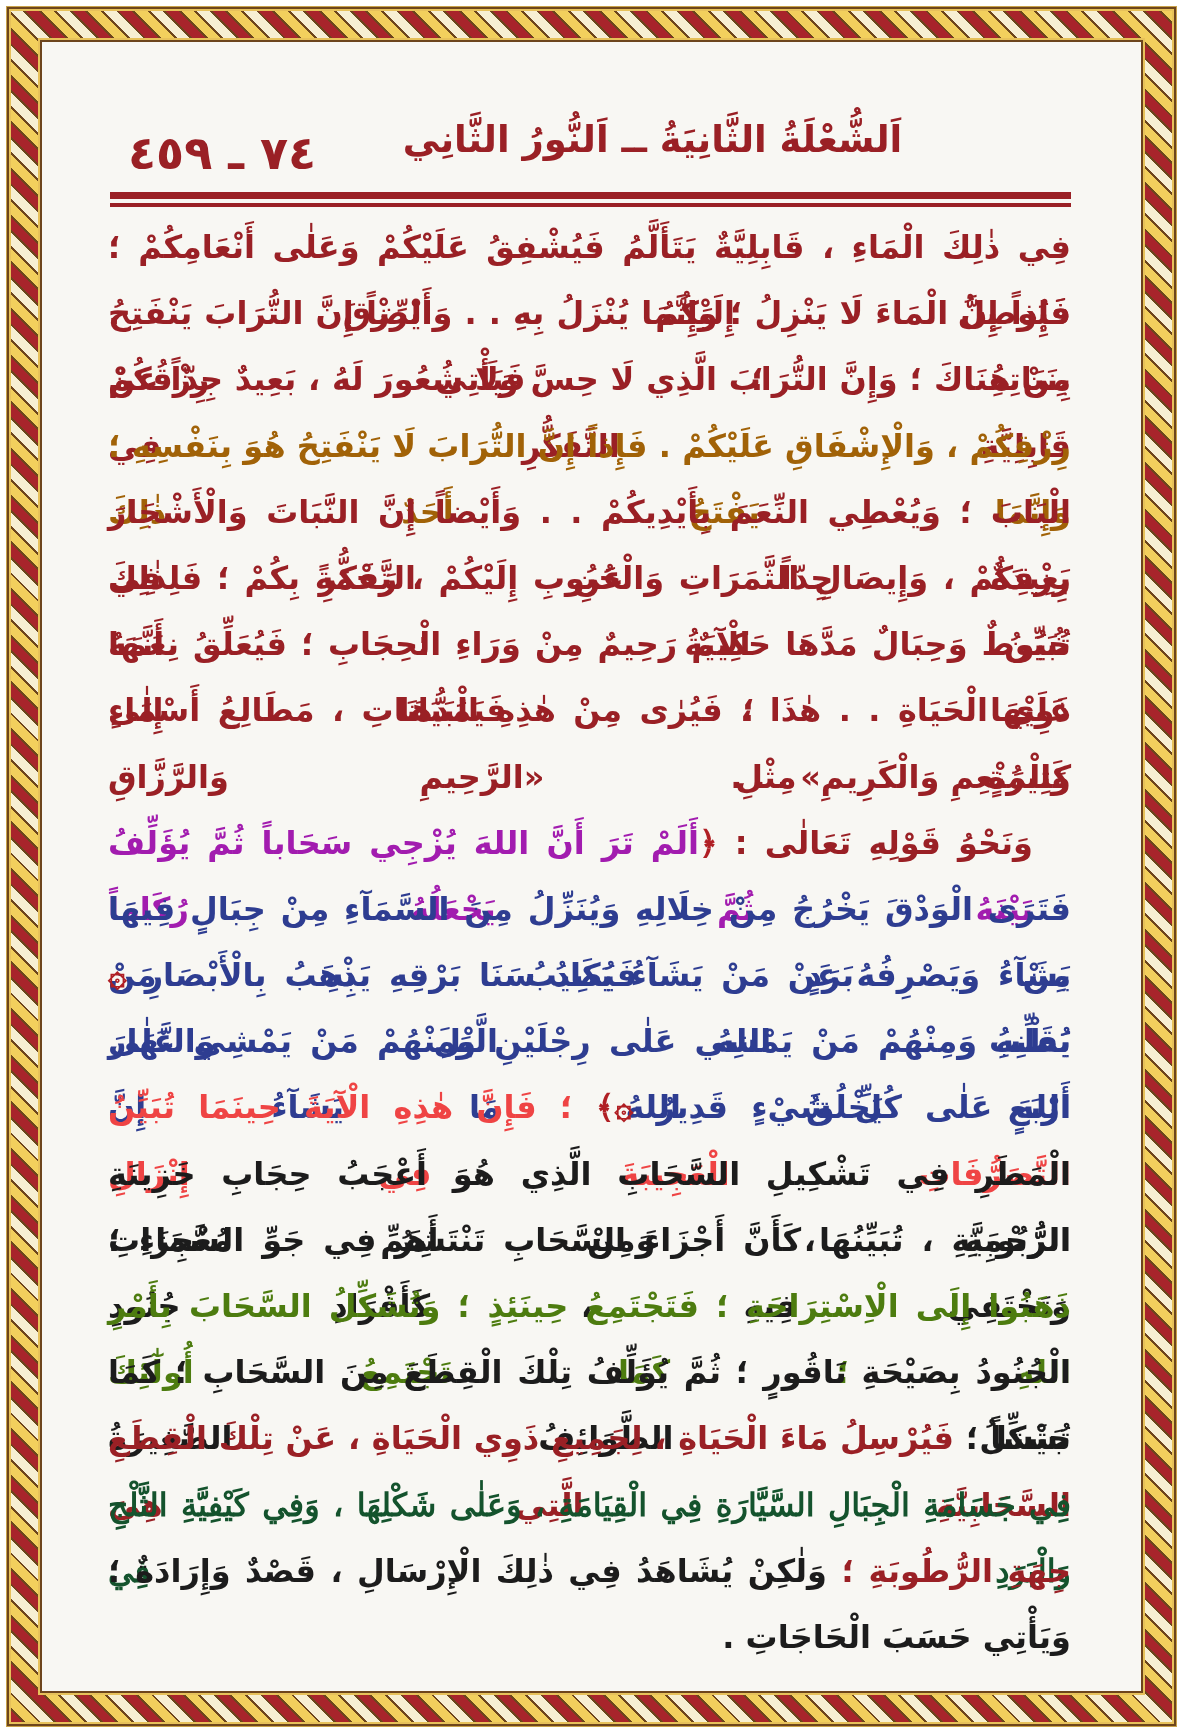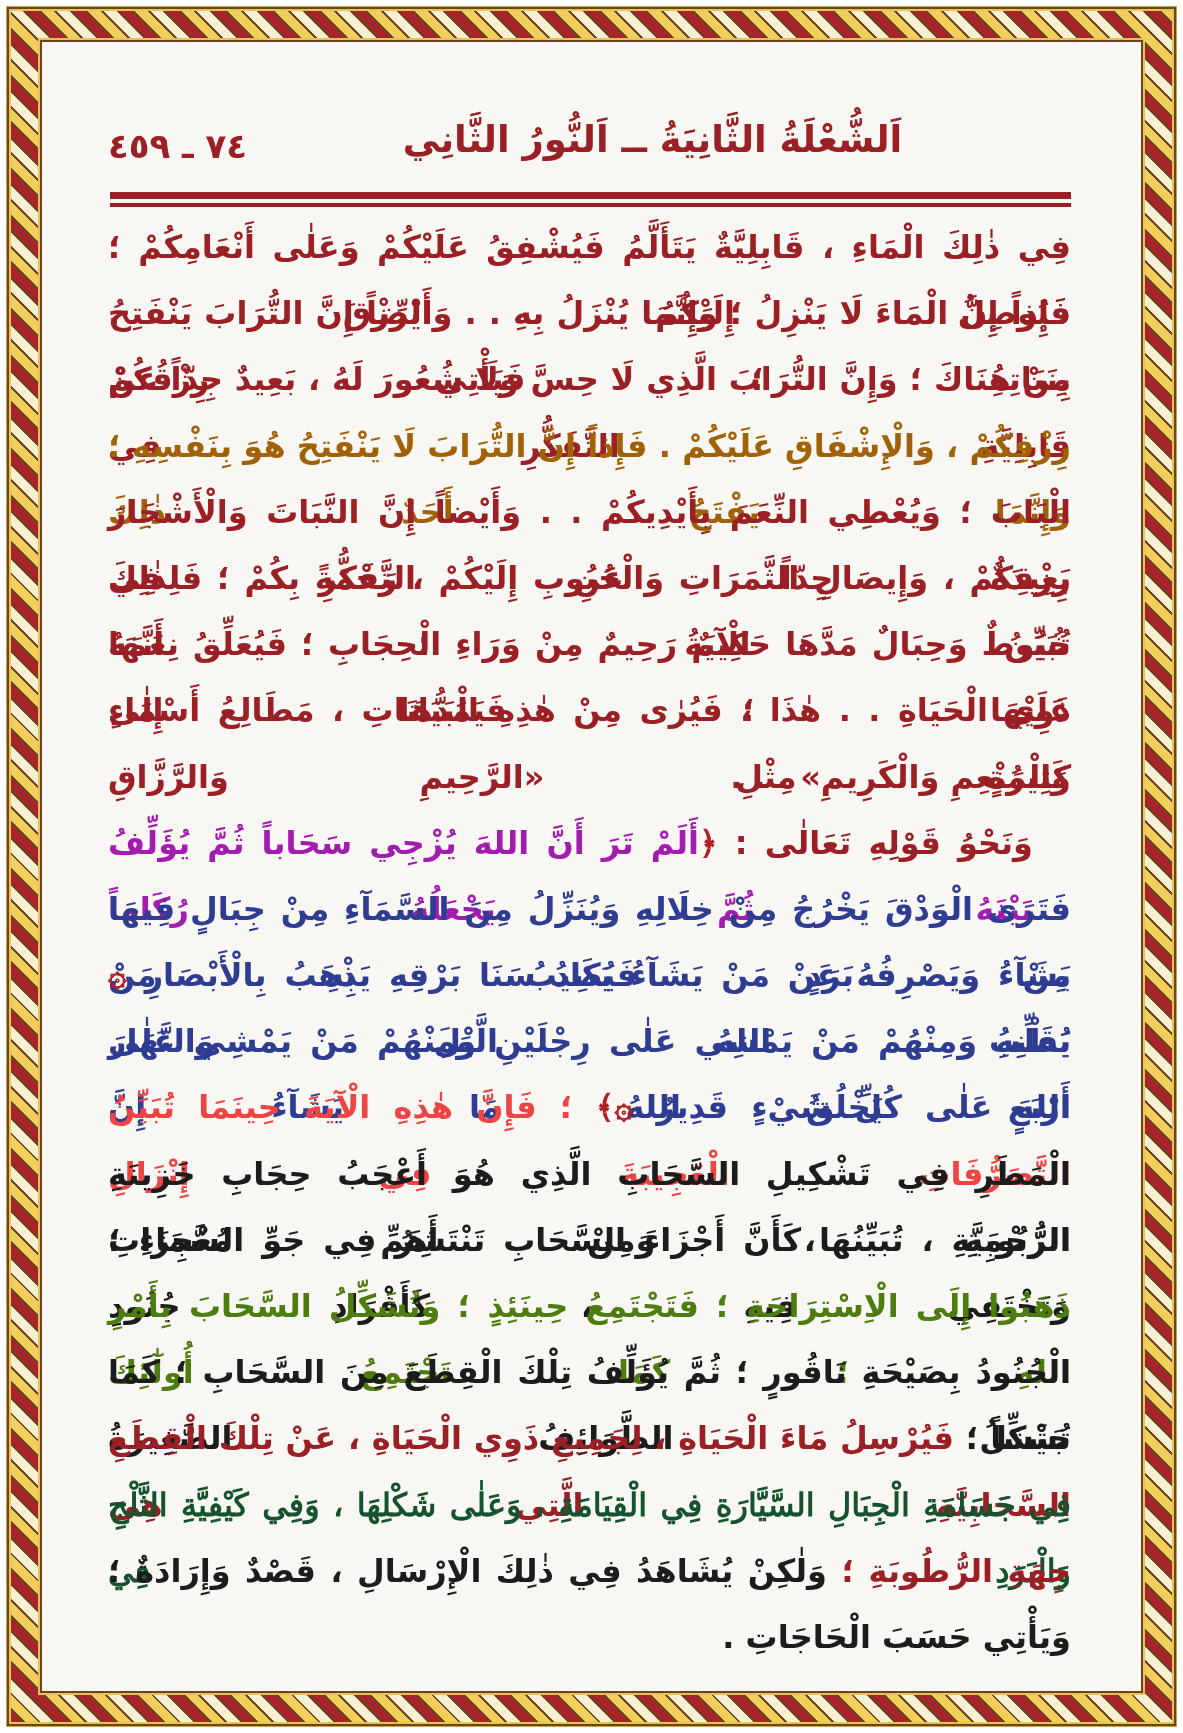--- a/index.html
+++ b/index.html
@@ -29,22 +29,22 @@
   .frame-inner{
     position:absolute;inset:40px;
     background:#f8f7f3;
     border:2px solid #6d451c;
     box-shadow:0 0 0 2px #e7c15a;
   }
   .content{
     position:absolute;top:0;left:66px;right:68px;bottom:0;
   }
   .page-number{
-    position:absolute;top:84px;right:auto;left:0;
-    font-size:34px;font-weight:bold;letter-spacing:2px;
+    position:absolute;top:84px;right:auto;left:20px;
+    font-size:46px;font-weight:bold;letter-spacing:2px;
   }
   .page-title{
     position:absolute;top:76px;left:0;right:0;
     text-align:center;
     transform:translateX(62px);
     font-size:37px;font-weight:bold;
   }
   .header-rule{
     position:absolute;top:150px;left:2px;right:2px;height:15px;
     background:linear-gradient(#9a2025 0 7px, rgba(0,0,0,0) 7px 11px, #9a2025 11px 15px);

